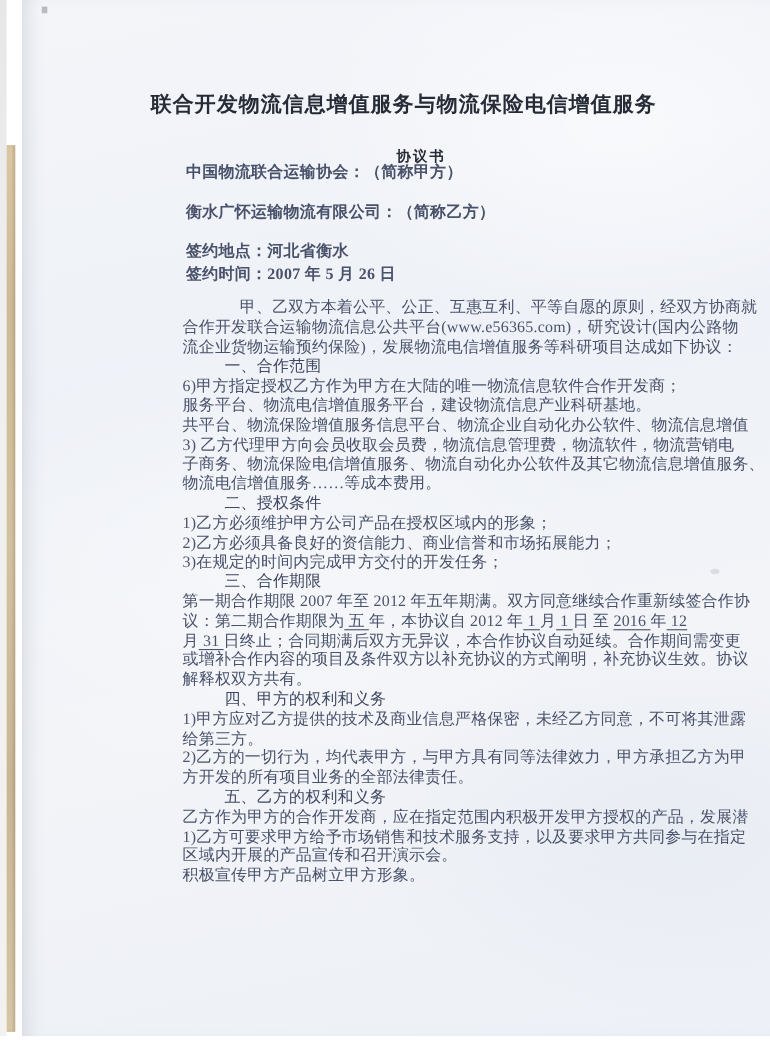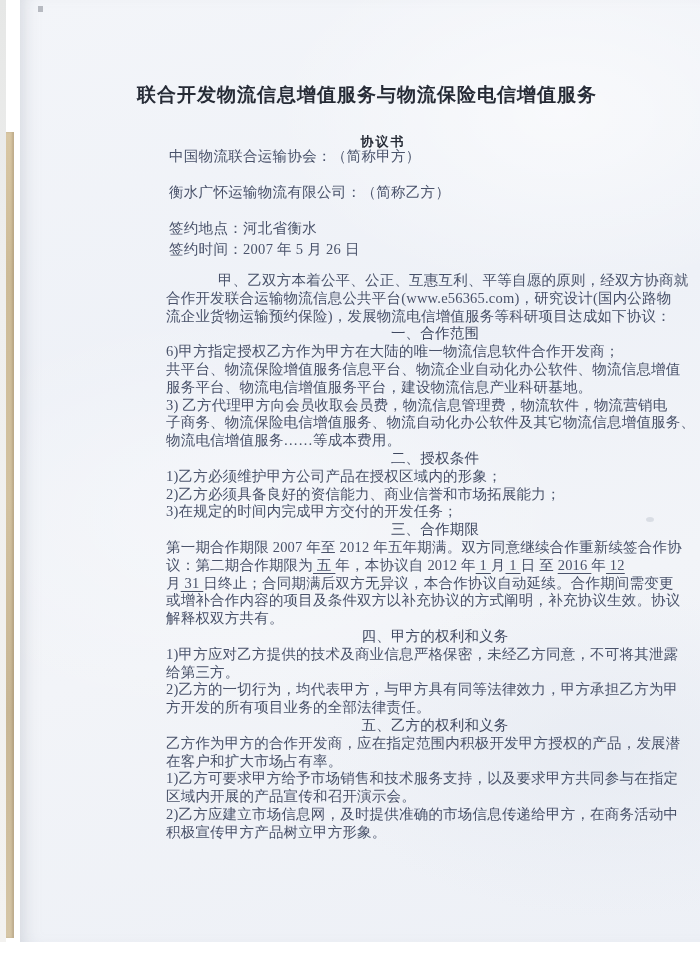--- a/index.html
+++ b/index.html
@@ -101,41 +101,42 @@
   }
 
   .intro-line {
     position: absolute;
     left: 149px;
     margin: 0;
     font-size: 14.5px;
     color: #49526a;
     white-space: nowrap;
     letter-spacing: 0.3px;
+    font-weight: bold;
   }
   .intro-a { top: 147px; }
   .intro-b { top: 183px; }
   .intro-place { top: 219px; }
   .intro-date { top: 240px; }
 
   .body-lines {
     position: absolute;
     left: 146px;
     top: 272px;
     width: 500px;
   }
   .doc-line {
     height: 17.8px;
     line-height: 17.8px;
     font-size: 14.5px;
     color: #49526a;
     white-space: nowrap;
     letter-spacing: 0.2px;
   }
-  .doc-line.ind1 { padding-left: 38px; color: #3f4860; text-align: center; }
+  .doc-line.ind1 { padding-left: 38px; color: #3f4860; }
   .doc-line.ind2 { padding-left: 52px; }
   .doc-line .u {
     text-decoration: underline;
     text-underline-offset: 3px;
   }
 </style>
 </head>
 <body>
 
 <div class="scan">
@@ -148,46 +149,44 @@
     <p class="intro-line intro-b">衡水广怀运输物流有限公司：（简称乙方）</p>
     <p class="intro-line intro-place">签约地点：河北省衡水</p>
     <p class="intro-line intro-date">签约时间：2007 年 5 月 26 日</p>
 
     <div class="body-lines" id="body-lines">
         <div class="doc-line ind2"><span>甲、乙双方本着公平、公正、互惠互利、平等自愿的原则，经双方协商就</span></div>
         <div class="doc-line"><span>合作开发联合运输物流信息公共平台(www.e56365.com)，研究设计(国内公路物</span></div>
         <div class="doc-line"><span>流企业货物运输预约保险)，发展物流电信增值服务等科研项目达成如下协议：</span></div>
         <div class="doc-line ind1"><span>一、合作范围</span></div>
         <div class="doc-line"><span>6)甲方指定授权乙方作为甲方在大陆的唯一物流信息软件合作开发商；</span></div>
+        <div class="doc-line"><span>服务平台、物流电信增值服务平台，建设物流信息产业科研基地。</span></div>
         <div class="doc-line"><span>共平台、物流保险增值服务信息平台、物流企业自动化办公软件、物流信息增值</span></div>
-        <div class="doc-line"><span>服务平台、物流电信增值服务平台，建设物流信息产业科研基地。</span></div>
         <div class="doc-line"><span>3) 乙方代理甲方向会员收取会员费，物流信息管理费，物流软件，物流营销电</span></div>
         <div class="doc-line"><span>子商务、物流保险电信增值服务、物流自动化办公软件及其它物流信息增值服务、</span></div>
         <div class="doc-line"><span>物流电信增值服务……等成本费用。</span></div>
         <div class="doc-line ind1"><span>二、授权条件</span></div>
         <div class="doc-line"><span>1)乙方必须维护甲方公司产品在授权区域内的形象；</span></div>
         <div class="doc-line"><span>2)乙方必须具备良好的资信能力、商业信誉和市场拓展能力；</span></div>
         <div class="doc-line"><span>3)在规定的时间内完成甲方交付的开发任务；</span></div>
         <div class="doc-line ind1"><span>三、合作期限</span></div>
         <div class="doc-line"><span>第一期合作期限 2007 年至 2012 年五年期满。双方同意继续合作重新续签合作协</span></div>
         <div class="doc-line"><span>议：第二期合作期限为</span><span class="u"> 五 </span><span>年，本协议自 2012 年</span><span class="u"> 1 </span><span>月</span><span class="u"> 1 </span><span>日 至 </span><span class="u"> 2016 </span><span>年</span><span class="u"> 12</span><span></span></div>
         <div class="doc-line"><span>月</span><span class="u"> 31 </span><span>日终止；合同期满后双方无异议，本合作协议自动延续。合作期间需变更</span></div>
         <div class="doc-line"><span>或增补合作内容的项目及条件双方以补充协议的方式阐明，补充协议生效。协议</span></div>
         <div class="doc-line"><span>解释权双方共有。</span></div>
         <div class="doc-line ind1"><span>四、甲方的权利和义务</span></div>
         <div class="doc-line"><span>1)甲方应对乙方提供的技术及商业信息严格保密，未经乙方同意，不可将其泄露</span></div>
         <div class="doc-line"><span>给第三方。</span></div>
         <div class="doc-line"><span>2)乙方的一切行为，均代表甲方，与甲方具有同等法律效力，甲方承担乙方为甲</span></div>
         <div class="doc-line"><span>方开发的所有项目业务的全部法律责任。</span></div>
         <div class="doc-line ind1"><span>五、乙方的权利和义务</span></div>
         <div class="doc-line"><span>乙方作为甲方的合作开发商，应在指定范围内积极开发甲方授权的产品，发展潜</span></div>
-        <div class="doc-line"><span>在客户和扩大市场占有率。</span></div>
         <div class="doc-line"><span>1)乙方可要求甲方给予市场销售和技术服务支持，以及要求甲方共同参与在指定</span></div>
         <div class="doc-line"><span>区域内开展的产品宣传和召开演示会。</span></div>
-        <div class="doc-line"><span>2)乙方应建立市场信息网，及时提供准确的市场信息传递给甲方，在商务活动中</span></div>
         <div class="doc-line"><span>积极宣传甲方产品树立甲方形象。</span></div>
       </div>
 
     <div class="smudge"></div>
   </div>
   <div class="edge-tan"></div>
   <div class="speck"></div>
 </div>
 
 </body></html>

